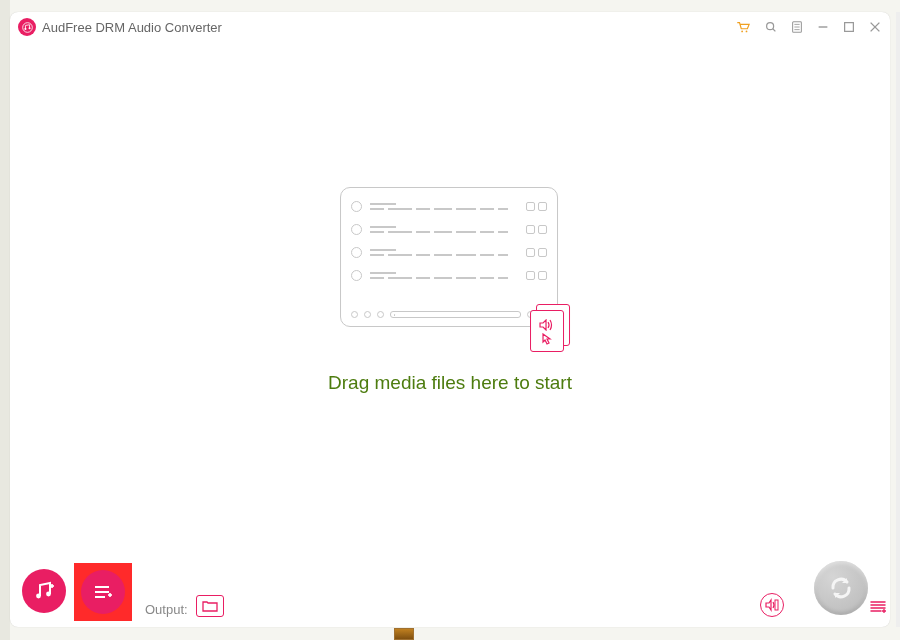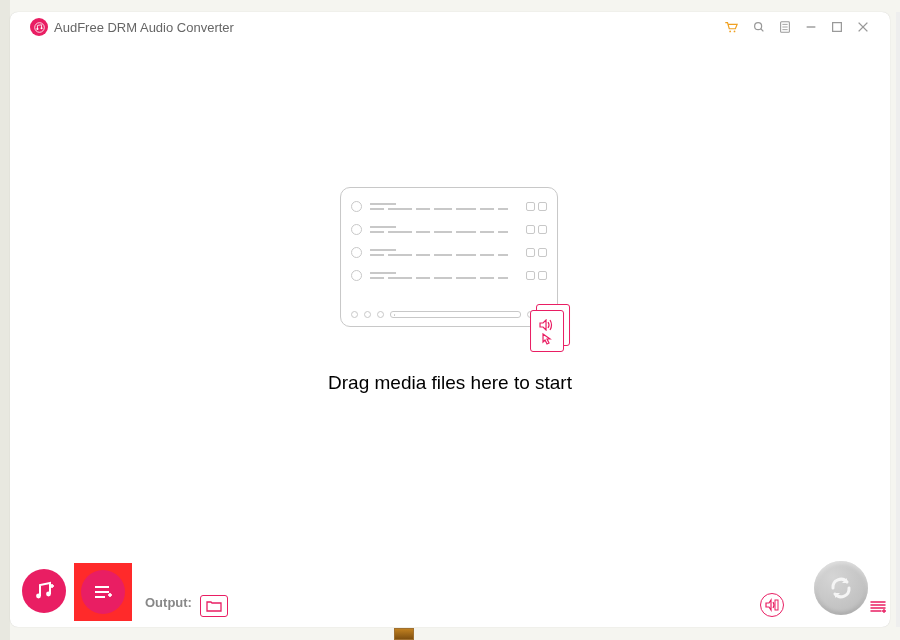--- a/index.html
+++ b/index.html
@@ -27,21 +27,21 @@
       height: 615px;
       background: #fff;
       border-radius: 8px;
       box-shadow: 0 0 1px rgba(0,0,0,0.2);
     }
     
     .titlebar {
       height: 30px;
       display: flex;
       align-items: center;
-      padding: 0 18px;
+      padding: 0 6px;
     }
     .app-icon {
       width: 18px;
       height: 18px;
       border-radius: 50%;
       background: #e91e63;
       display: flex;
       align-items: center;
       justify-content: center;
       margin-right: 6px;
@@ -141,21 +141,21 @@
       border: 1.5px solid #e91e63;
       border-radius: 3px;
       background: #fff;
     }
     .file-card.back { right: 0; top: 0; }
     .file-card.front { right: 6px; top: 6px; }
     .file-card .spk { position:absolute; top:8px; left:50%; transform:translateX(-50%); width:16px; height:12px; }
     .file-card .cur { position:absolute; bottom:6px; left:50%; transform:translateX(-50%); width:10px; height:12px; }
     .drop-text {
       font-size: 19px;
-      color: #000000;
+      color: #4d7c0f;
       font-weight: 400;
     }
     
     .bottom-bar {
       position: absolute;
       bottom: 0;
       left: 0;
       right: 0;
       height: 75px;
     }
@@ -182,23 +182,22 @@
       display: flex;
       align-items: center;
       justify-content: center;
     }
     .highlight-box .circle-btn { position: static; }
     .output-area {
       position: absolute;
       left: 135px;
       bottom: 10px;
       display: flex;
-      align-items: flex-start;
+      align-items: flex-end;
       gap: 8px;
-      font-weight: bold;
     }
     .output-label { font-size: 13px; color: #888; }
     .output-box {
       width: 185px;
       height: 22px;
       background: #eee;
       display: flex;
       align-items: center;
       justify-content: center;
       font-size: 12px;

